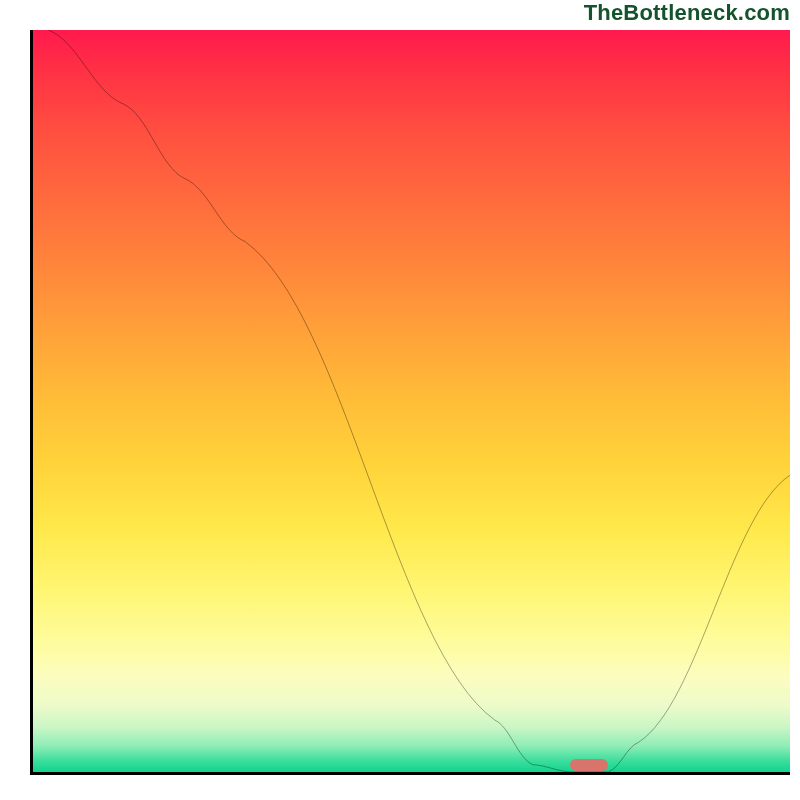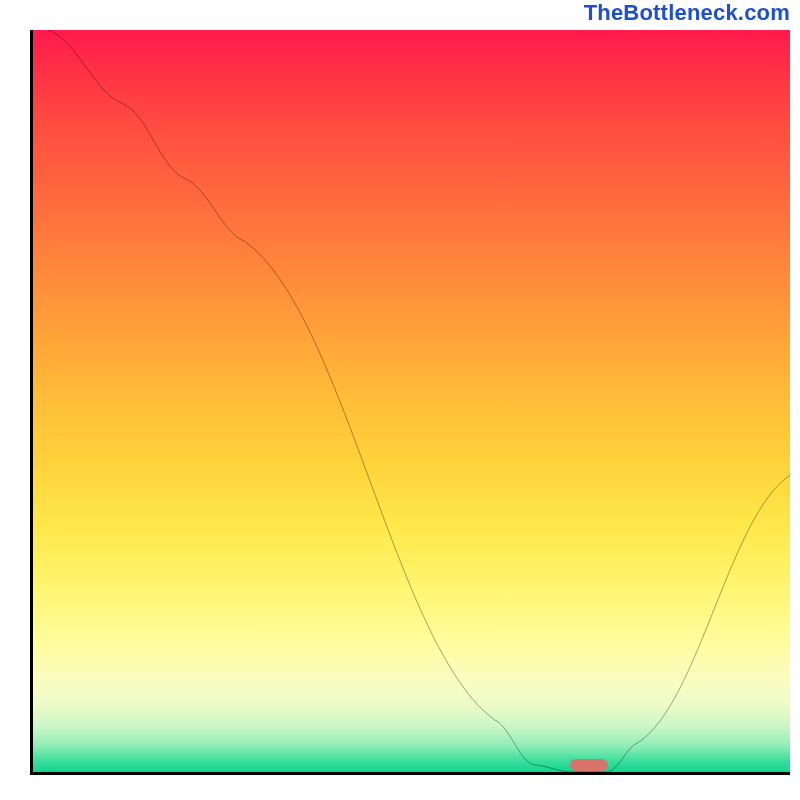--- a/index.html
+++ b/index.html
@@ -12,21 +12,21 @@
     overflow: hidden;
     font-family: Arial, Helvetica, sans-serif;
   }
 
   .watermark {
     position: absolute;
     top: 0;
     right: 10px;
     font-size: 22px;
     font-weight: 600;
-    color: #1d4ed8;
+    color: #14532d;
     letter-spacing: 0.2px;
   }
 
   .plot-area {
     position: absolute;
     left: 30px;
     top: 30px;
     width: 760px;
     height: 745px;
     border-left: 3px solid #000;

